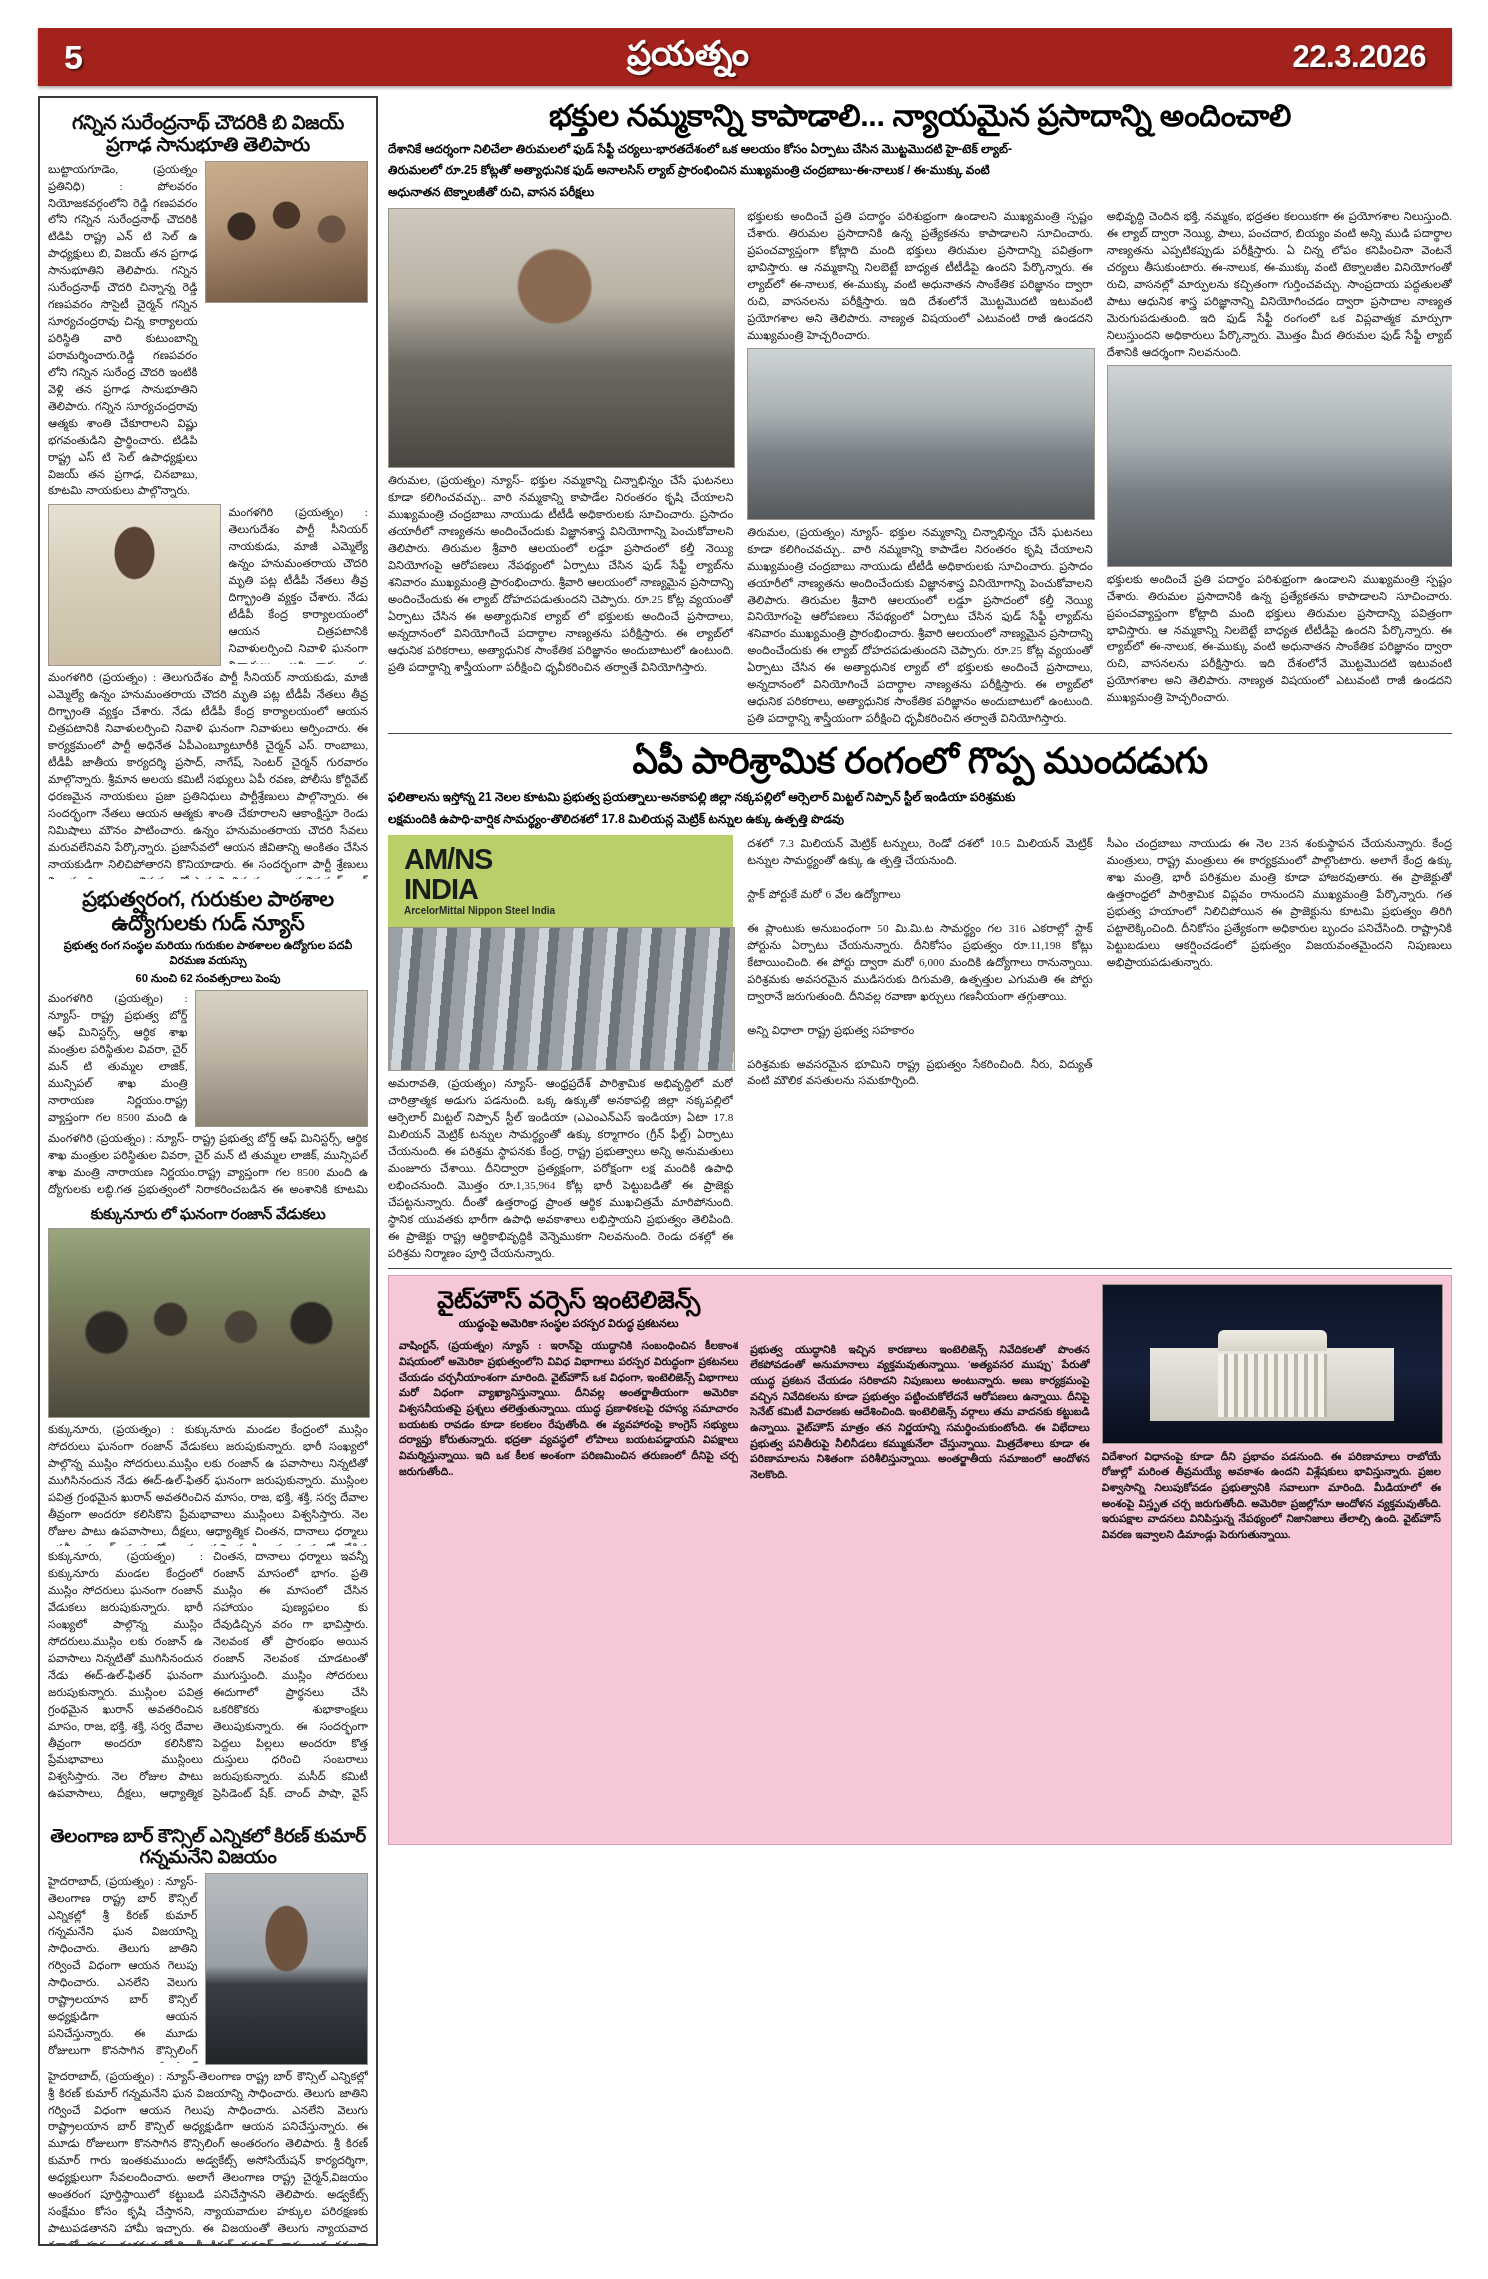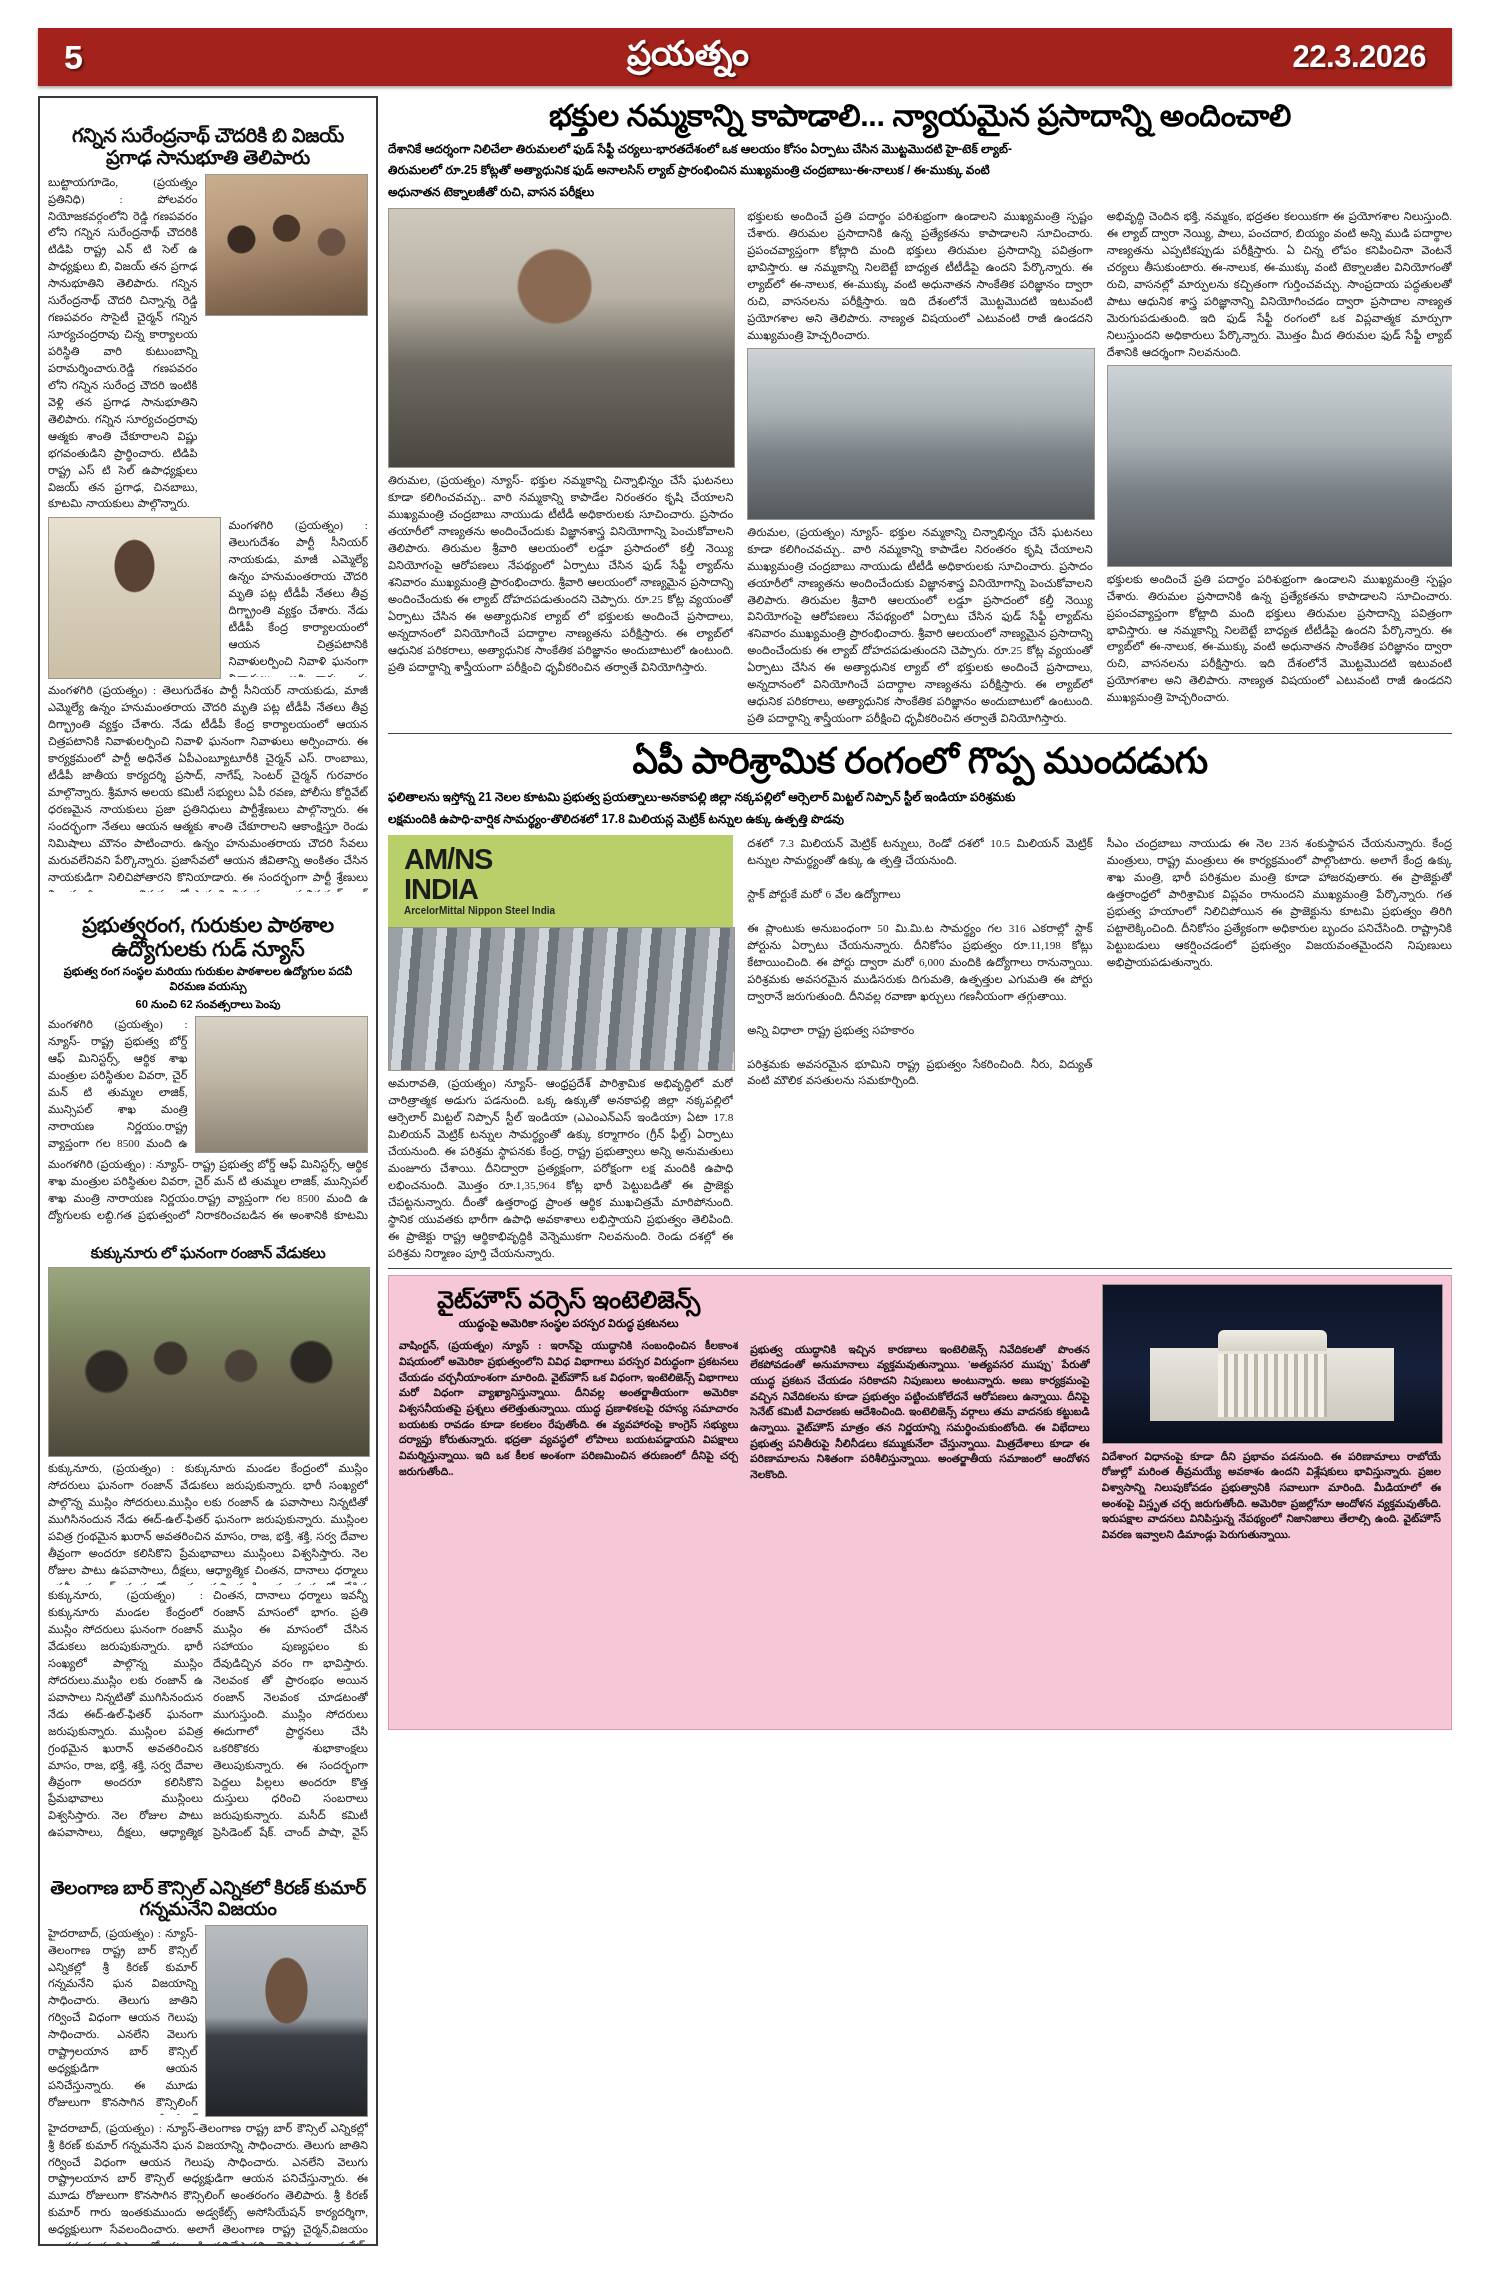--- a/index.html
+++ b/index.html
@@ -18,21 +18,21 @@
   .mast-date{color:#fff;font-family:"Liberation Sans",sans-serif;font-weight:bold;font-size:31px;
              text-shadow:2px 2px 2px rgba(0,0,0,.5);letter-spacing:-.5px;}
 
   
   .col-left{position:absolute;left:38px;top:96px;width:340px;height:2150px;
             border:2px solid #3a3a3a;box-sizing:border-box;padding:6px 8px;overflow:hidden;background:#fff;}
   .col-main{position:absolute;left:388px;top:96px;width:1064px;height:2150px;overflow:hidden;}
 
   .hl{font-family:"Liberation Sans",sans-serif;font-weight:bold;line-height:1.12;
       color:#111;letter-spacing:-.3px;}
-  .hl-l{font-size:19.5px;text-align:center;margin:21px 0 5px;}
+  .hl-l{font-size:19.5px;text-align:center;margin:8px 0 5px;}
   .sub-l{font-size:11.2px;text-align:center;font-family:"Liberation Sans",sans-serif;font-weight:bold;margin:1px 0 3px;}
   .body-t{font-size:11.3px;line-height:1.5;text-align:justify;color:#121212;
           font-family:"Liberation Serif",serif;word-spacing:1px;}
   .photo{background:#cfc9c0;border:1px solid #9b958c;display:block;}
 
   
   .ph-group{background:
       radial-gradient(circle at 22% 46%,#3a2b22 0 9%,transparent 10%),
       radial-gradient(circle at 50% 38%,#4a372a 0 11%,transparent 12%),
       radial-gradient(circle at 78% 48%,#6a5344 0 9%,transparent 10%),
@@ -213,21 +213,21 @@
 పరిశ్రమకు అవసరమైన భూమిని రాష్ట్ర ప్రభుత్వం సేకరించింది. నీరు, విద్యుత్ వంటి మౌలిక వసతులను సమకూర్చింది.</div>
         </div>
         <div>
           <div class="body-t" style="max-height:430px;overflow:hidden;">సీఎం చంద్రబాబు నాయుడు ఈ నెల 23న శంకుస్థాపన చేయనున్నారు. కేంద్ర మంత్రులు, రాష్ట్ర మంత్రులు ఈ కార్యక్రమంలో పాల్గొంటారు. అలాగే కేంద్ర ఉక్కు శాఖ మంత్రి, భారీ పరిశ్రమల మంత్రి కూడా హాజరవుతారు. ఈ ప్రాజెక్టుతో ఉత్తరాంధ్రలో పారిశ్రామిక విప్లవం రానుందని ముఖ్యమంత్రి పేర్కొన్నారు. గత ప్రభుత్వ హయాంలో నిలిచిపోయిన ఈ ప్రాజెక్టును కూటమి ప్రభుత్వం తిరిగి పట్టాలెక్కించింది. దీనికోసం ప్రత్యేకంగా అధికారుల బృందం పనిచేసింది. రాష్ట్రానికి పెట్టుబడులు ఆకర్షించడంలో ప్రభుత్వం విజయవంతమైందని నిపుణులు అభిప్రాయపడుతున్నారు.</div>
         </div>
       </div>
     </div>
 
     <div class="rule"></div>
 
-    <div class="pink" style="height:455px;">
+    <div class="pink" style="height:570px;">
       <div style="display:flex;gap:12px;height:100%;">
         <div style="flex:1;">
           <div class="hl-pink">వైట్‌హౌస్ వర్సెస్ ఇంటెలిజెన్స్</div>
           <div class="sub-pink">యుద్ధంపై అమెరికా సంస్థల పరస్పర విరుద్ధ ప్రకటనలు</div>
           <div class="body-t tiny" style="max-height:360px;overflow:hidden;">వాషింగ్టన్, (ప్రయత్నం) న్యూస్ : ఇరాన్‌పై యుద్ధానికి సంబంధించిన కీలకాంశ విషయంలో అమెరికా ప్రభుత్వంలోని వివిధ విభాగాలు పరస్పర విరుద్ధంగా ప్రకటనలు చేయడం చర్చనీయాంశంగా మారింది. వైట్‌హౌస్ ఒక విధంగా, ఇంటెలిజెన్స్ విభాగాలు మరో విధంగా వ్యాఖ్యానిస్తున్నాయి. దీనివల్ల అంతర్జాతీయంగా అమెరికా విశ్వసనీయతపై ప్రశ్నలు తలెత్తుతున్నాయి. యుద్ధ ప్రణాళికలపై రహస్య సమాచారం బయటకు రావడం కూడా కలకలం రేపుతోంది. ఈ వ్యవహారంపై కాంగ్రెస్ సభ్యులు దర్యాప్తు కోరుతున్నారు. భద్రతా వ్యవస్థలో లోపాలు బయటపడ్డాయని విపక్షాలు విమర్శిస్తున్నాయి. ఇది ఒక కీలక అంశంగా పరిణమించిన తరుణంలో దీనిపై చర్చ జరుగుతోంది..</div>
         </div>
         <div style="flex:1;padding-top:58px;">
           <div class="body-t tiny" style="max-height:390px;overflow:hidden;">ప్రభుత్వ యుద్ధానికి ఇచ్చిన కారణాలు ఇంటెలిజెన్స్ నివేదికలతో పొంతన లేకపోవడంతో అనుమానాలు వ్యక్తమవుతున్నాయి. 'అత్యవసర ముప్పు' పేరుతో యుద్ధ ప్రకటన చేయడం సరికాదని నిపుణులు అంటున్నారు. అణు కార్యక్రమంపై వచ్చిన నివేదికలను కూడా ప్రభుత్వం పట్టించుకోలేదనే ఆరోపణలు ఉన్నాయి. దీనిపై సెనేట్ కమిటీ విచారణకు ఆదేశించింది. ఇంటెలిజెన్స్ వర్గాలు తమ వాదనకు కట్టుబడి ఉన్నాయి. వైట్‌హౌస్ మాత్రం తన నిర్ణయాన్ని సమర్థించుకుంటోంది. ఈ విభేదాలు ప్రభుత్వ పనితీరుపై నీలినీడలు కమ్ముకునేలా చేస్తున్నాయి. మిత్రదేశాలు కూడా ఈ పరిణామాలను నిశితంగా పరిశీలిస్తున్నాయి. అంతర్జాతీయ సమాజంలో ఆందోళన నెలకొంది.</div>
         </div>
         <div style="flex:1;">

